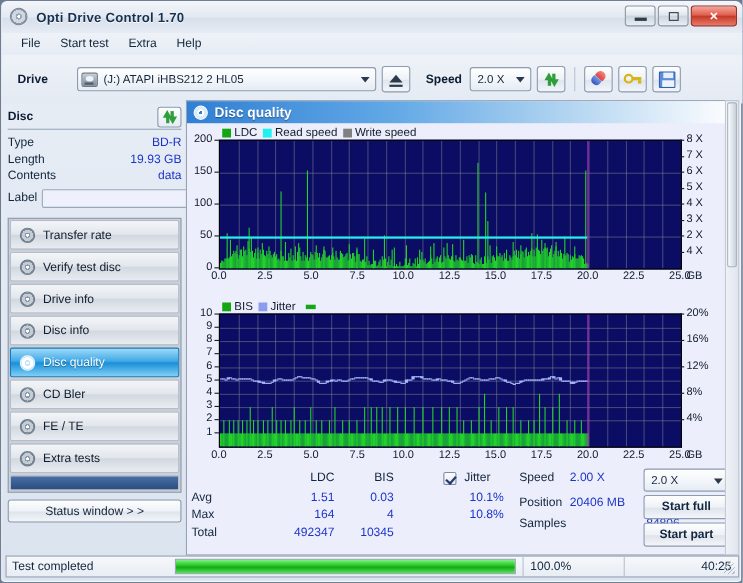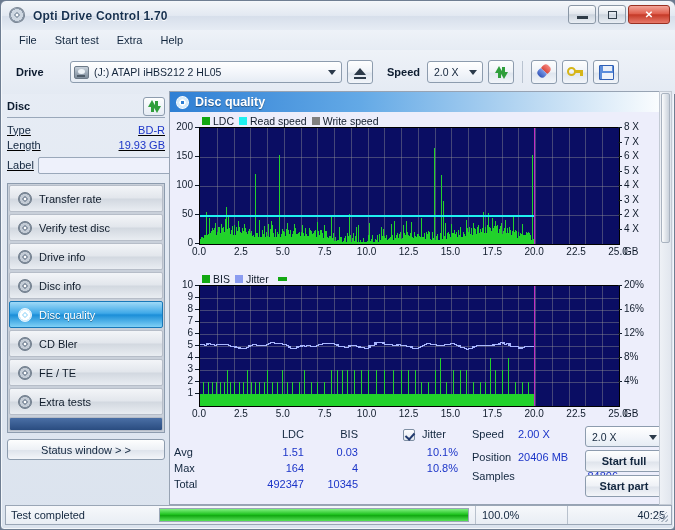--- a/index.html
+++ b/index.html
@@ -122,21 +122,21 @@
   .panel-head{
     height:22px;display:flex;align-items:center;justify-content:space-between;
     border-bottom:1px solid #9aa8ba;
   }
   .panel-head .ph-title{font-size:11px;font-weight:bold;color:#0d1c30;}
   .refresh-btn{
     width:22px;height:19px;border:1px solid #8d9cae;border-radius:3px;
     background:linear-gradient(180deg,#fdfefe,#e6ecf4);
     display:flex;align-items:center;justify-content:center;box-sizing:border-box;
   }
-  .disc-rows{margin-top:4px;text-decoration:underline;}
+  .disc-rows{margin-top:4px;}
   .disc-row{display:flex;justify-content:space-between;height:15px;align-items:center;}
   .disc-row .k{font-size:11px;color:#12263e;}
   .disc-row .v{font-size:11px;color:#1c35c8;font-weight:500;}
   .label-row{display:flex;align-items:center;margin-top:3px;gap:4px;}
   .label-row .k{font-size:11px;color:#12263e;width:33px;}
   .label-input{
     flex:1;height:17px;border:1px solid #9aa8ba;background:#eef1fb;border-radius:2px;box-sizing:border-box;
     font-family:"Liberation Sans",sans-serif;font-size:10.5px;color:#12263e;padding:0 3px;
   }
   .cd-btn{
@@ -341,20 +341,24 @@
     </div>
 
     <div class="disc-rows">
       <div class="disc-row">
         <span class="k">Type</span>
         <span class="v">BD-R</span>
       </div>
       <div class="disc-row">
         <span class="k">Length</span>
         <span class="v">19.93 GB</span>
+      </div>
+      <div class="disc-row">
+        <span class="k">Contents</span>
+        <span class="v">data</span>
       </div>
       <div class="label-row">
         <span class="k">Label</span>
         <input class="label-input" type="text" value="" style="">
         <span class="cd-btn">
           <span class="cd-glyph"></span>
         </span>
       </div>
     </div>
 

